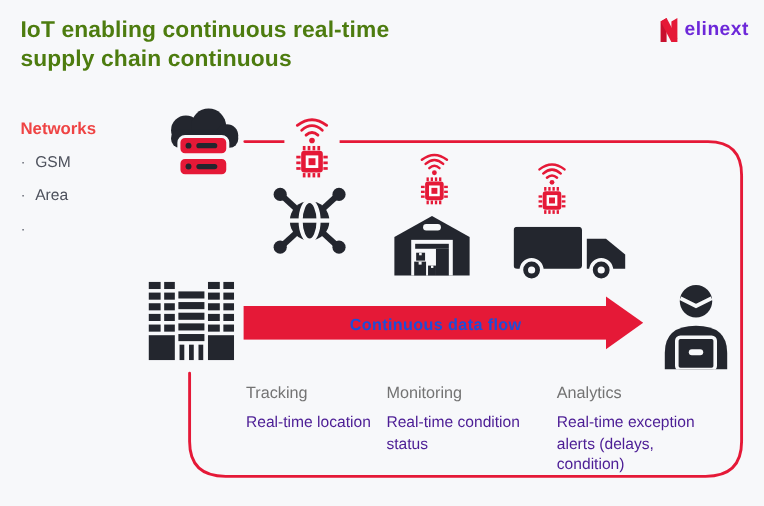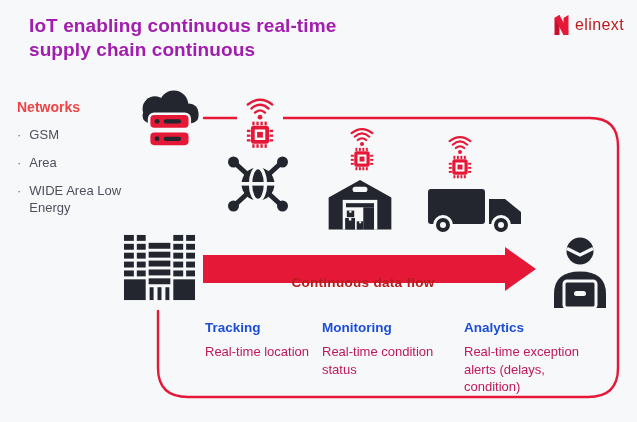--- a/index.html
+++ b/index.html
@@ -4,53 +4,53 @@
 <style>
   html,body{margin:0;padding:0;}
   body{font-family:"Liberation Sans",sans-serif;background:#e9eaee;}
   .canvas{
     position:relative;width:637px;height:422px;background:#f7f8fa;
     overflow:hidden;
   }
   .abs{position:absolute;}
   
   .title{
-    left:29px;top:14px;width:360px;
+    left:17px;top:14px;width:360px;
     font-size:19px;line-height:1.27;font-weight:bold;
-    color:#a21caf;letter-spacing:.1px;
+    color:#4d7c0f;letter-spacing:.1px;
   }
   
   .logo{right:13px;top:14px;display:flex;align-items:center;gap:5px;}
-  .logo-text{font-size:16px;font-weight:normal;color:#b91c1c;letter-spacing:.4px;}
+  .logo-text{font-size:16px;font-weight:bold;color:#6d28d9;letter-spacing:.4px;}
   
   .networks{left:17px;top:99px;width:118px;}
   .networks-heading{font-size:14px;font-weight:bold;color:#ef4444;margin-bottom:12px;}
   .net-item{display:flex;gap:8px;font-size:13px;color:#4d515c;margin-bottom:11px;line-height:1.3;}
   .net-bullet{color:#6a6e78;}
   
   .flow-border{left:0;top:0;width:637px;height:422px;pointer-events:none;}
   
   .icon{display:block;}
   .chip-mask{background:#f7f8fa;}
   
   .arrow{left:203px;top:247px;width:333px;height:44px;}
   .arrow-body{position:absolute;left:0;top:8px;width:302px;height:28px;background:#e51937;}
   .arrow-head{position:absolute;left:302px;top:0;width:0;height:0;
     border-top:22px solid transparent;border-bottom:22px solid transparent;
     border-left:31px solid #e51937;}
   .arrow-label{position:absolute;left:0;top:8px;width:320px;height:30px;
     display:flex;align-items:center;justify-content:center;
-    color:#b91c1c;font-size:13.5px;font-weight:bold;letter-spacing:.3px;margin-top:12px;}
+    color:#1d4ed8;font-size:13.5px;font-weight:bold;letter-spacing:.3px;}
   
   .col{width:132px;}
   .col-tracking{left:205px;top:320px;width:105px;}
   .col-monitoring{left:322px;top:320px;width:125px;}
   .col-analytics{left:464px;top:320px;width:140px;}
-  .col-heading{font-size:13.5px;font-weight:bold;color:#1d4ed8;margin-bottom:8px;}
-  .col-body{font-size:13px;color:#be185d;line-height:1.35;}
+  .col-heading{font-size:13.5px;font-weight:normal;color:#737373;margin-bottom:8px;}
+  .col-body{font-size:13px;color:#4c1d95;line-height:1.35;}
 </style>
 </head>
 <body>
 
 <div class="canvas">
 
   <div class="abs title">
     <div>IoT enabling continuous real-time</div>
     <div>supply chain continuous</div>
   </div>
@@ -69,21 +69,20 @@
     <div class="net-item">
       <span class="net-bullet">·</span>
       <span>GSM</span>
     </div>
     <div class="net-item">
       <span class="net-bullet">·</span>
       <span>Area</span>
     </div>
     <div class="net-item">
       <span class="net-bullet">·</span>
-      <span>WIDE Area Low Energy</span>
     </div>
   </div>
 
   <svg class="abs flow-border" viewBox="0 0 637 422">
     <path d="M204,118 L590,118 Q618,118 618,146 L618,368 Q618,397 588,397 L188,397 Q158,397 158,368 L158,311" fill="none" stroke="#e51937" stroke-width="2.4" stroke-linecap="round"></path>
   </svg>
 
   <svg class="abs icon" style="left:133px;top:89px;" width="70" height="64" viewBox="0 0 96 88">
     <g fill="#23262e">
       <circle cx="30" cy="27" r="17"></circle>

